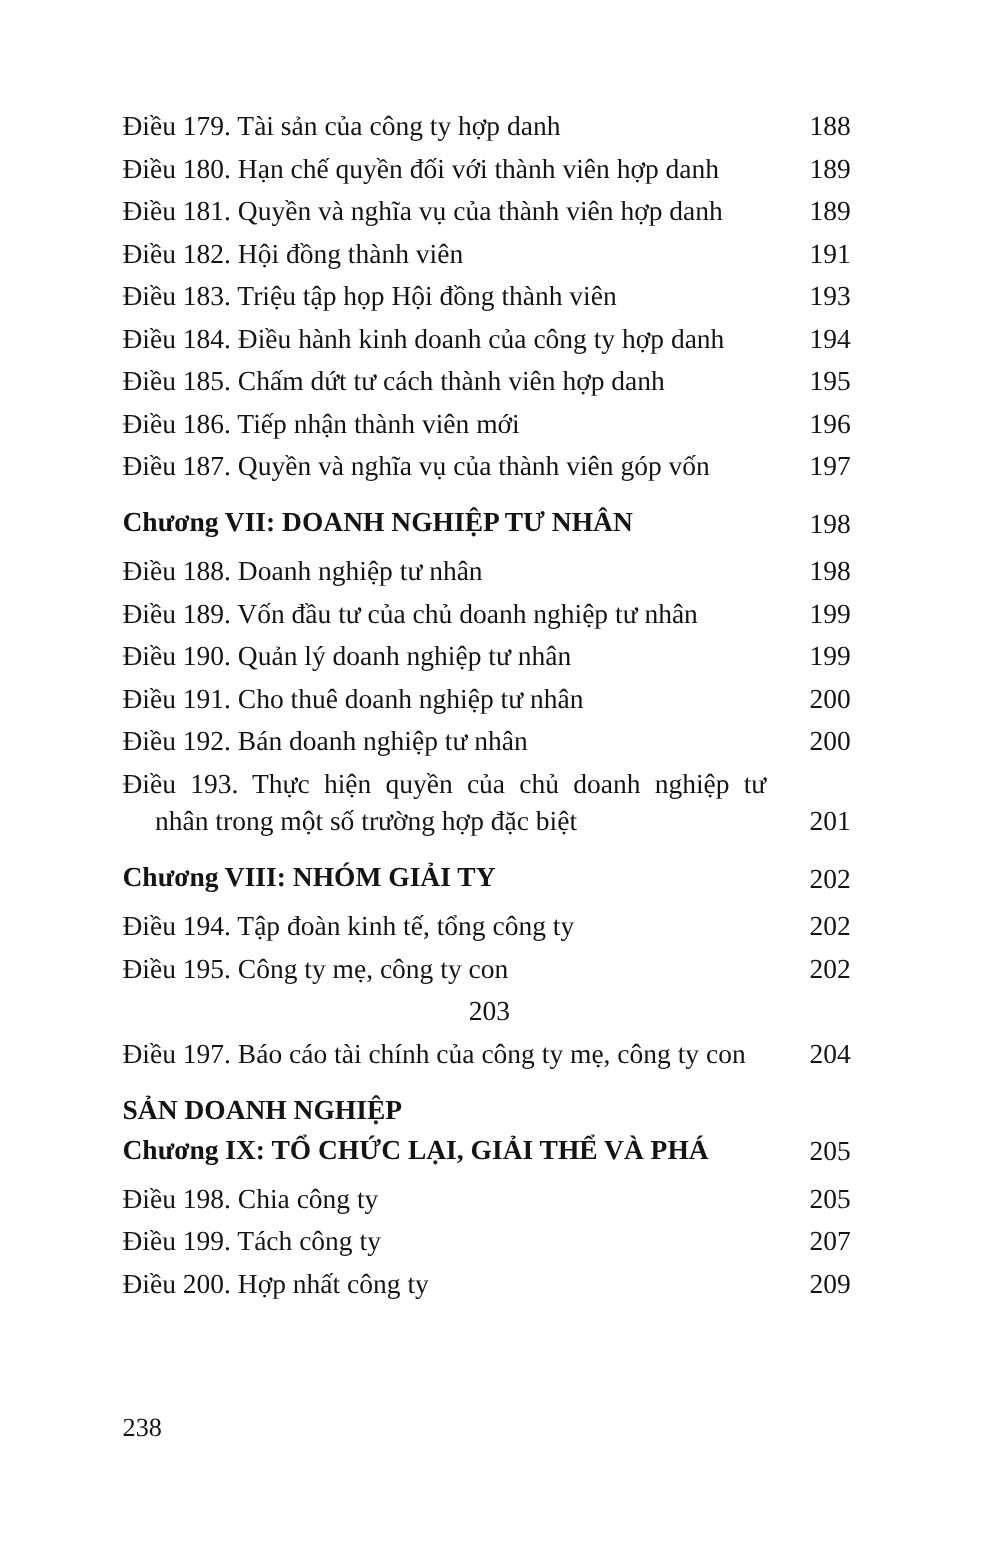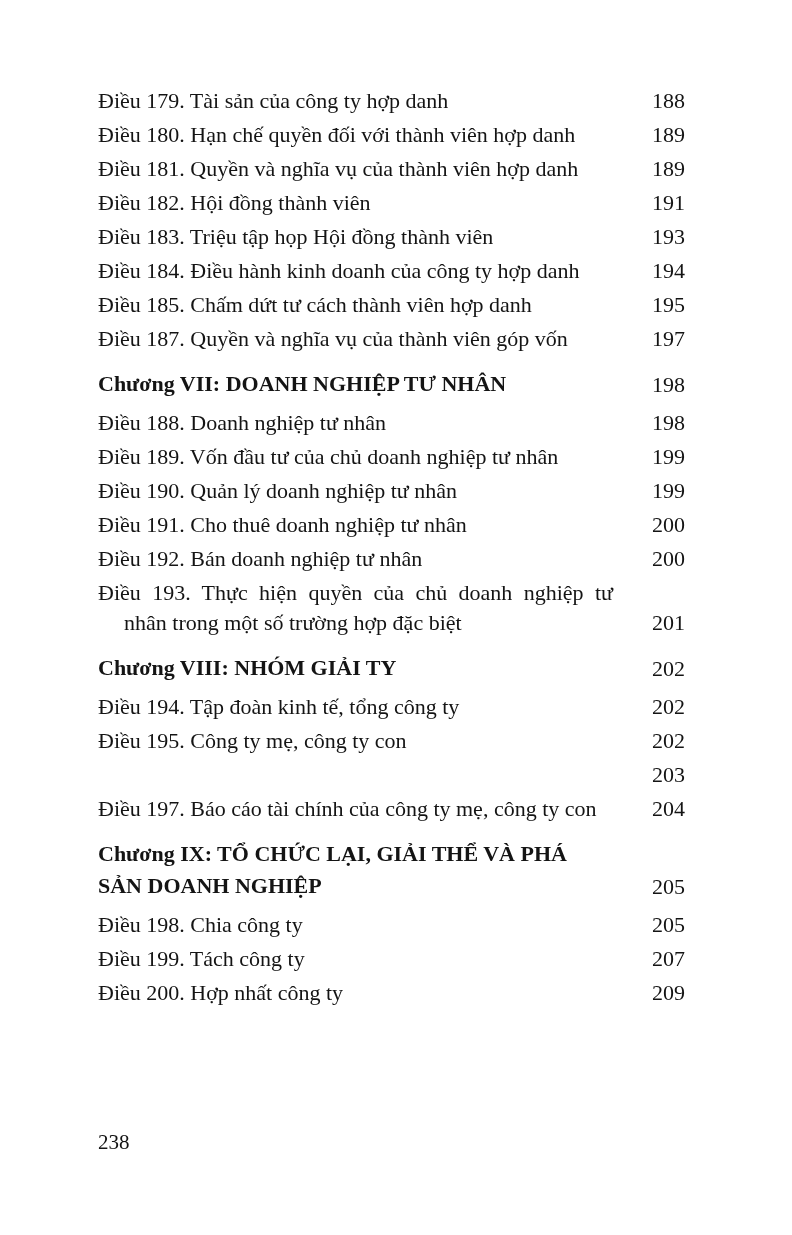--- a/index.html
+++ b/index.html
@@ -27,21 +27,21 @@
   }
   .toc-row .title {
     width: 515px;
     flex: none;
     font-size: 22px;
     line-height: 30px;
     letter-spacing: 0px;
   }
   .toc-row .page-num {
     flex: 1;
-    text-align: right;
+    text-align: center;
     font-size: 22px;
     line-height: 30px;
     white-space: nowrap;
   }
   .title .line { display: block; }
   
   .entry.wrapped .line.first {
     text-align: justify;
     text-align-last: justify;
   }
@@ -102,20 +102,26 @@
     <span class="page-num">194</span>
   </div>
       <div class="toc-row entry">
     <span class="title">
           <span class="line first">Điều 185. Chấm dứt tư cách thành viên hợp danh</span>
         </span>
     <span class="page-num">195</span>
   </div>
       <div class="toc-row entry">
     <span class="title">
+          <span class="line first">Điều 186. Tiếp nhận thành viên mới</span>
+        </span>
+    <span class="page-num">196</span>
+  </div>
+      <div class="toc-row entry">
+    <span class="title">
           <span class="line first">Điều 187. Quyền và nghĩa vụ của thành viên góp vốn</span>
         </span>
     <span class="page-num">197</span>
   </div>
       <div class="toc-row chapter">
     <span class="title">
           <span class="line first">Chương VII: DOANH NGHIỆP TƯ NHÂN</span>
         </span>
     <span class="page-num">198</span>
   </div>
@@ -178,22 +184,22 @@
     <span class="page-num">203</span>
   </div>
       <div class="toc-row entry">
     <span class="title">
           <span class="line first">Điều 197. Báo cáo tài chính của công ty mẹ, công ty con</span>
         </span>
     <span class="page-num">204</span>
   </div>
       <div class="toc-row chapter">
     <span class="title">
+          <span class="line cont">SẢN DOANH NGHIỆP</span>
           <span class="line first">Chương IX: TỔ CHỨC LẠI, GIẢI THỂ VÀ PHÁ</span>
-          <span class="line cont">SẢN DOANH NGHIỆP</span>
         </span>
     <span class="page-num">205</span>
   </div>
       <div class="toc-row entry">
     <span class="title">
           <span class="line first">Điều 198. Chia công ty</span>
         </span>
     <span class="page-num">205</span>
   </div>
       <div class="toc-row entry">

